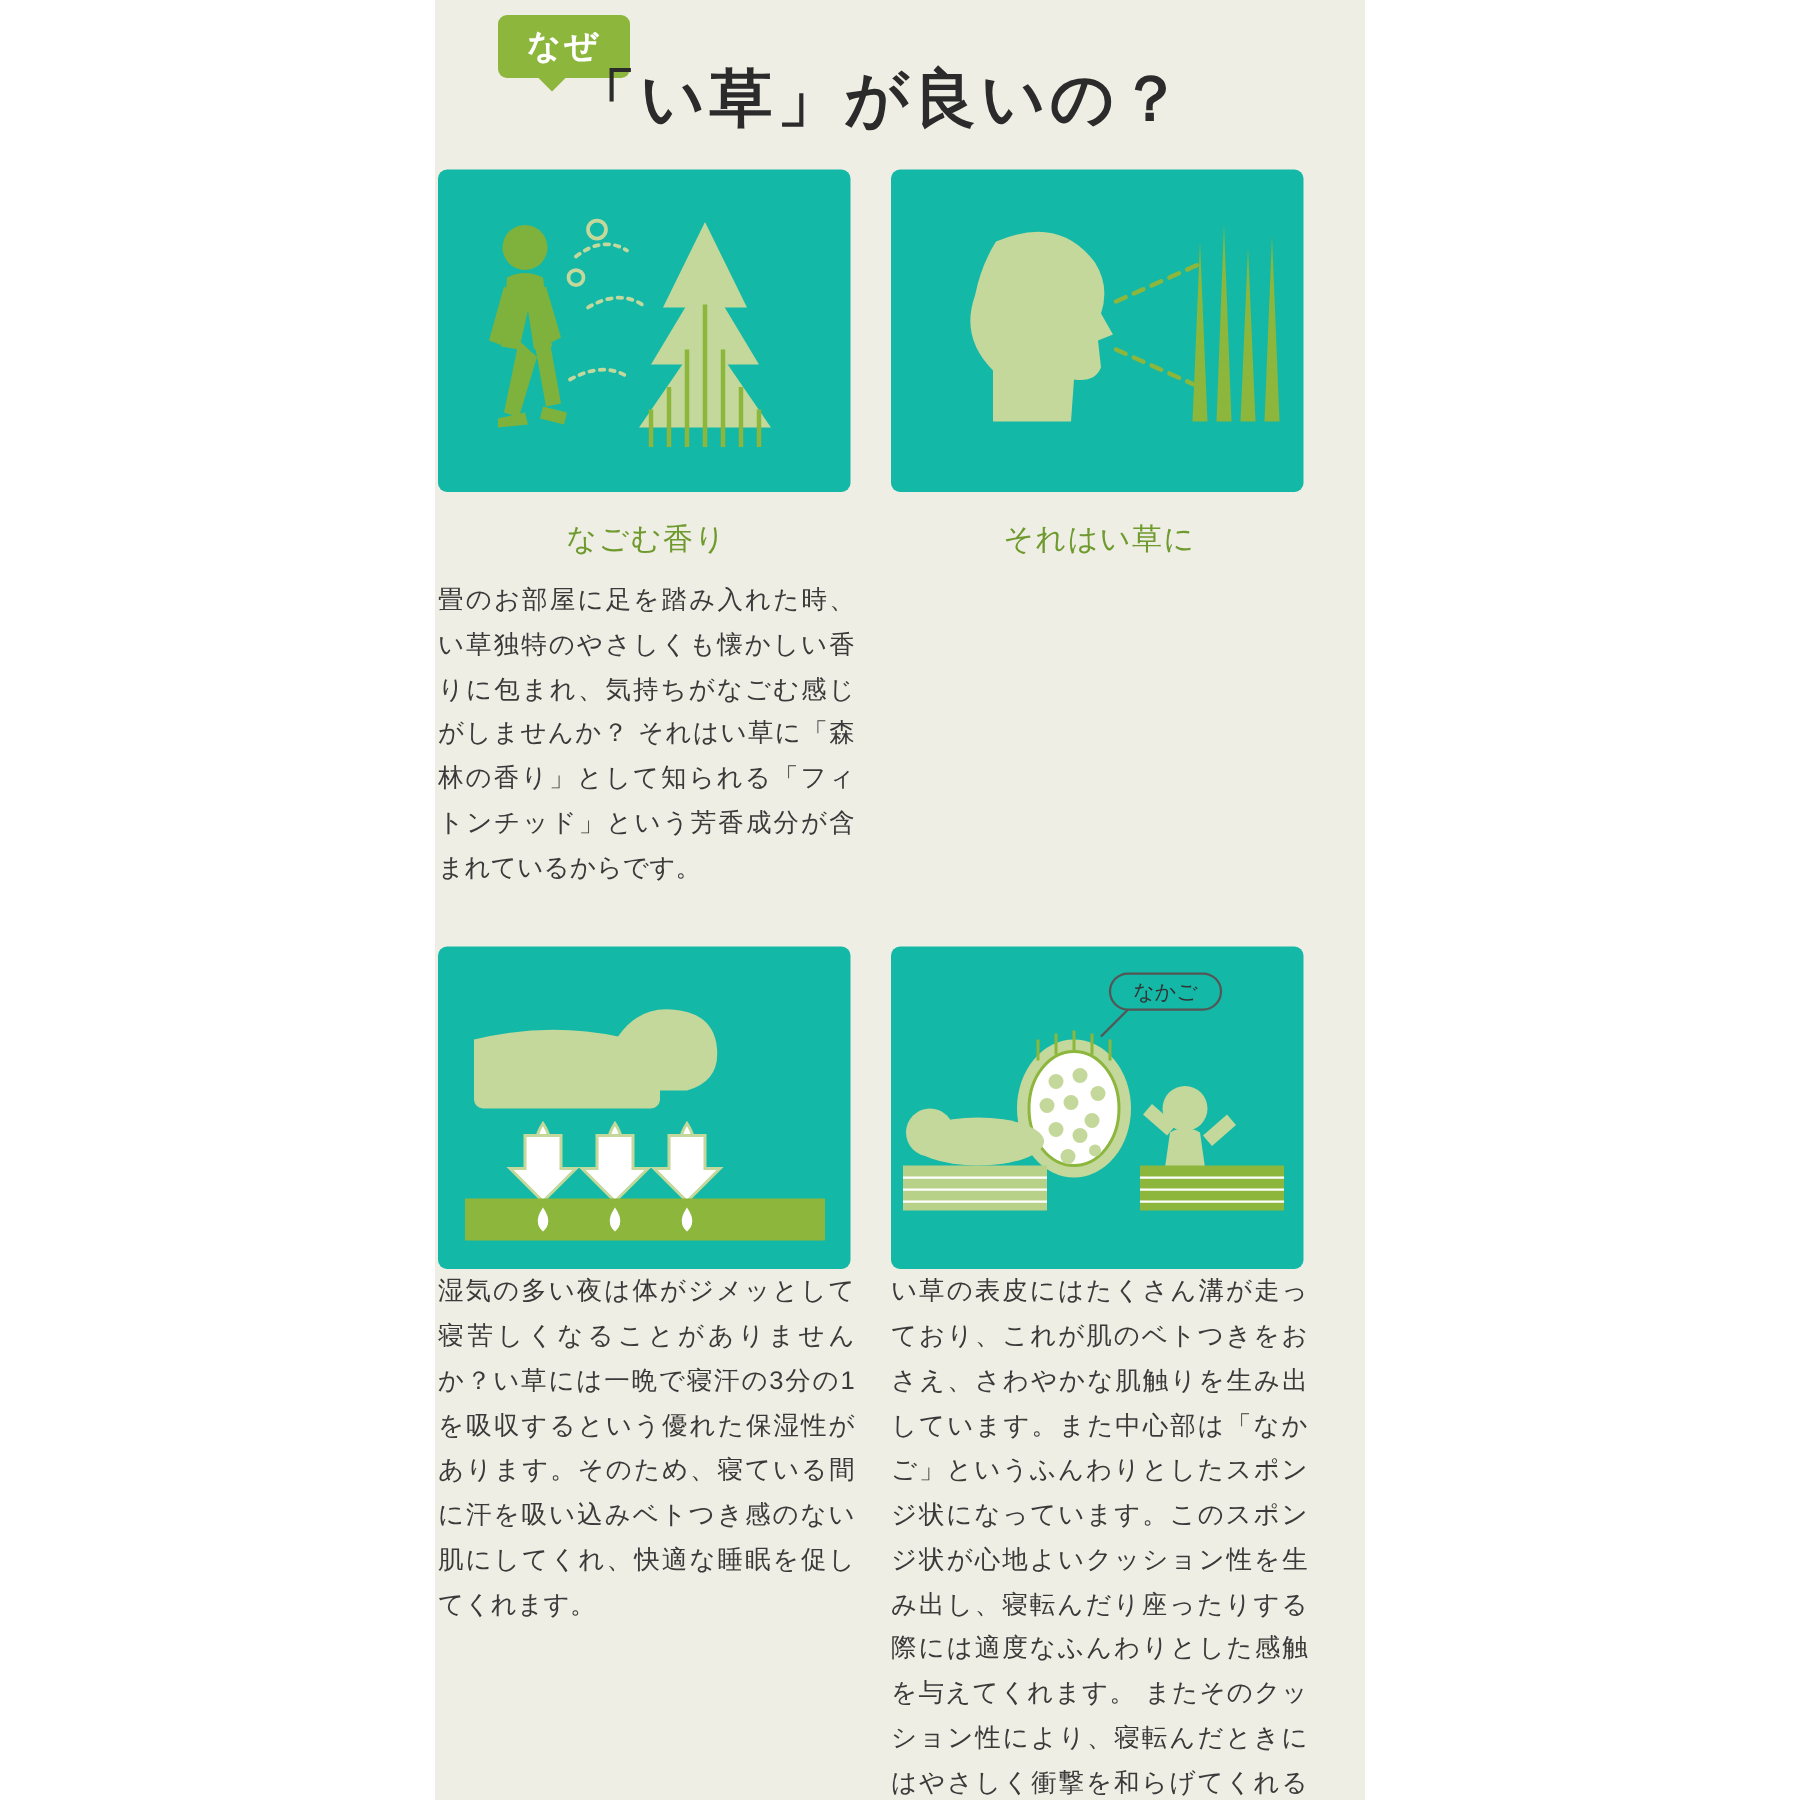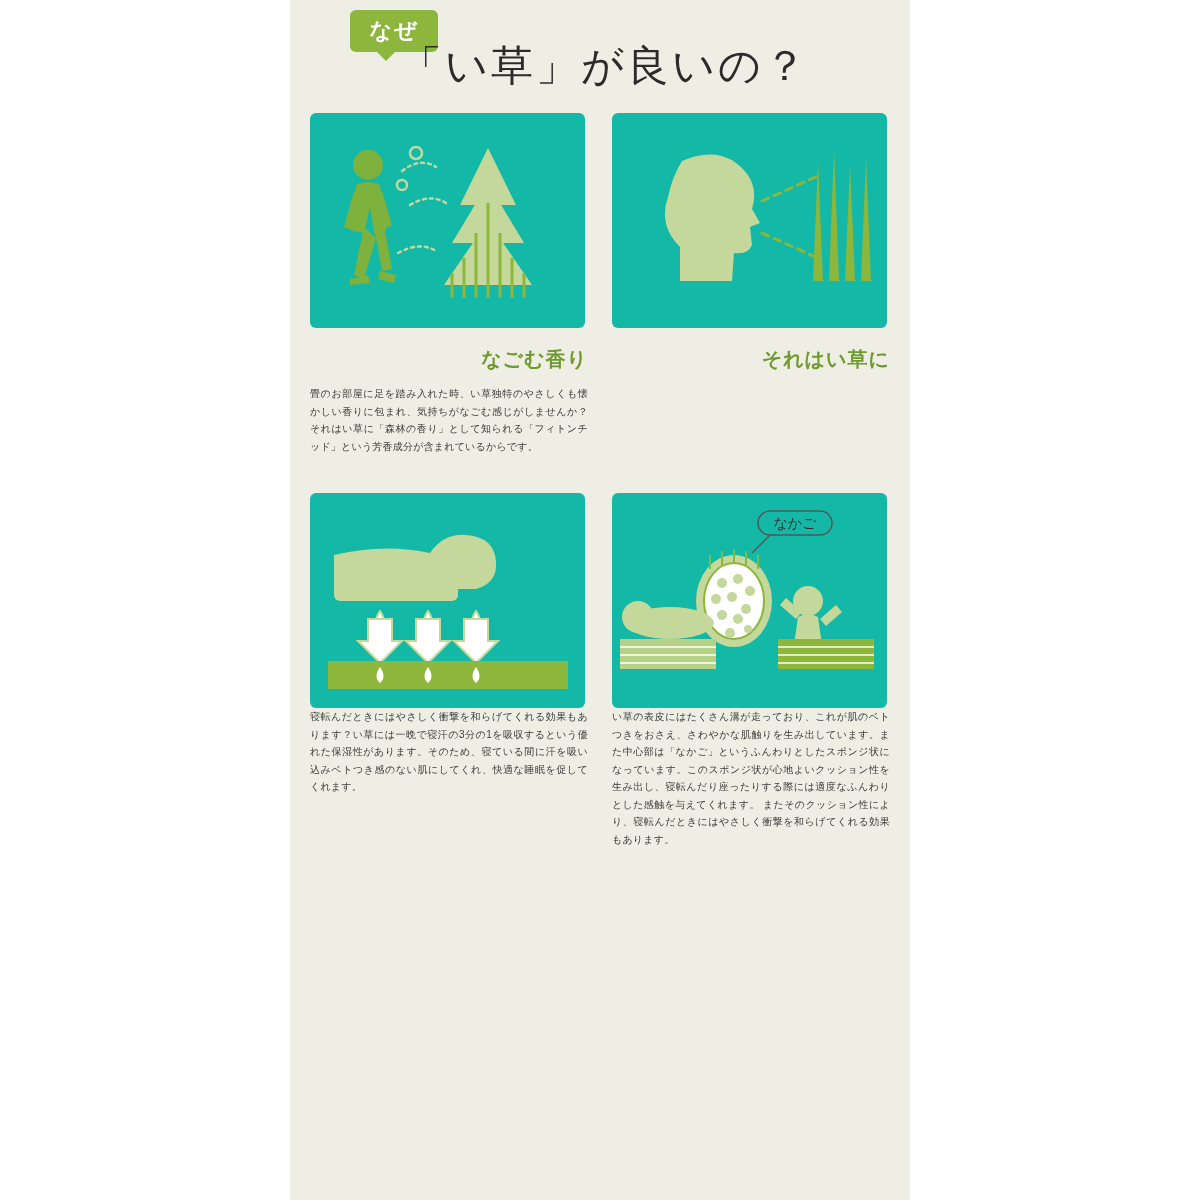--- a/index.html
+++ b/index.html
@@ -24,21 +24,21 @@
     position: absolute;
     top: 0;
     width: 290px;
     height: 1200px;
     background: #ffffff;
   }
   .edge-left { left: 0; }
   .edge-right { right: 0; }
   .content {
     position: absolute;
-    left: 290px;
+    left: 272px;
     top: 0;
     width: 620px;
     height: 1200px;
   }
 
   
   .header {
     position: relative;
     padding-top: 10px;
     height: 105px;
@@ -68,21 +68,21 @@
     height: 0;
     border-left: 10px solid transparent;
     border-right: 10px solid transparent;
     border-top: 10px solid #8cb63c;
   }
   .title {
     position: absolute;
     left: 110px;
     top: 38px;
     font-size: 42px;
-    font-weight: normal;
+    font-weight: bold;
     color: #2b2b2b;
     letter-spacing: 3px;
     white-space: nowrap;
   }
 
   
   .grid {
     display: flex;
     flex-wrap: wrap;
     padding: 8px 0 0 0;
@@ -97,29 +97,29 @@
   }
   .thumb {
     width: 275px;
     height: 215px;
     background: #14b8a6;
     border-radius: 6px;
     position: relative;
     overflow: hidden;
   }
   .cap {
-    text-align: right;
+    text-align: center;
     font-size: 20px;
-    font-weight: bold;
+    font-weight: normal;
     color: #6f9a2e;
     margin: 18px 0 12px 0;
     letter-spacing: 1px;
   }
   .body-text {
-    font-size: 10px;
+    font-size: 17px;
     line-height: 1.75;
     color: #3a3a3a;
     text-align: justify;
     letter-spacing: 0.2px;
   }
   .spacer-row { height: 38px; width: 100%; }
 </style>
 </head>
 <body>
 
@@ -230,21 +230,21 @@
             </g>
 
             <rect x="18" y="168" width="240" height="28" fill="#8cb63c"></rect>
             <g fill="#ffffff">
               <path d="M70 174 q7 10 0 16 q-7 -6 0 -16 Z"></path>
               <path d="M118 174 q7 10 0 16 q-7 -6 0 -16 Z"></path>
               <path d="M166 174 q7 10 0 16 q-7 -6 0 -16 Z"></path>
             </g>
           </svg>
         </div>
-        <div class="body-text">寝転んだときにはやさしく衝撃を和らげてくれる効果もあります？い草には一晩で寝汗の3分の1を吸収するという優れた保湿性があります。そのため、寝ている間に汗を吸い込みベトつき感のない肌にしてくれ、快適な睡眠を促してくれます。</div>
+        <div class="body-text">湿気の多い夜は体がジメッとして寝苦しくなることがありませんか？い草には一晩で寝汗の3分の1を吸収するという優れた保湿性があります。そのため、寝ている間に汗を吸い込みベトつき感のない肌にしてくれ、快適な睡眠を促してくれます。</div>
       </div>
 
       <div class="cell right">
         <div class="thumb">
           <svg viewBox="0 0 275 215" width="275" height="215">
 
             <g>
               <rect x="146" y="18" width="74" height="24" rx="12" fill="none" stroke="#555" stroke-width="1.5"></rect>
               <text x="183" y="35" font-size="14" font-family="Liberation Sans, sans-serif" fill="#333" text-anchor="middle">なかご</text>
               <line x1="158" y1="42" x2="140" y2="60" stroke="#555" stroke-width="1.5"></line>

